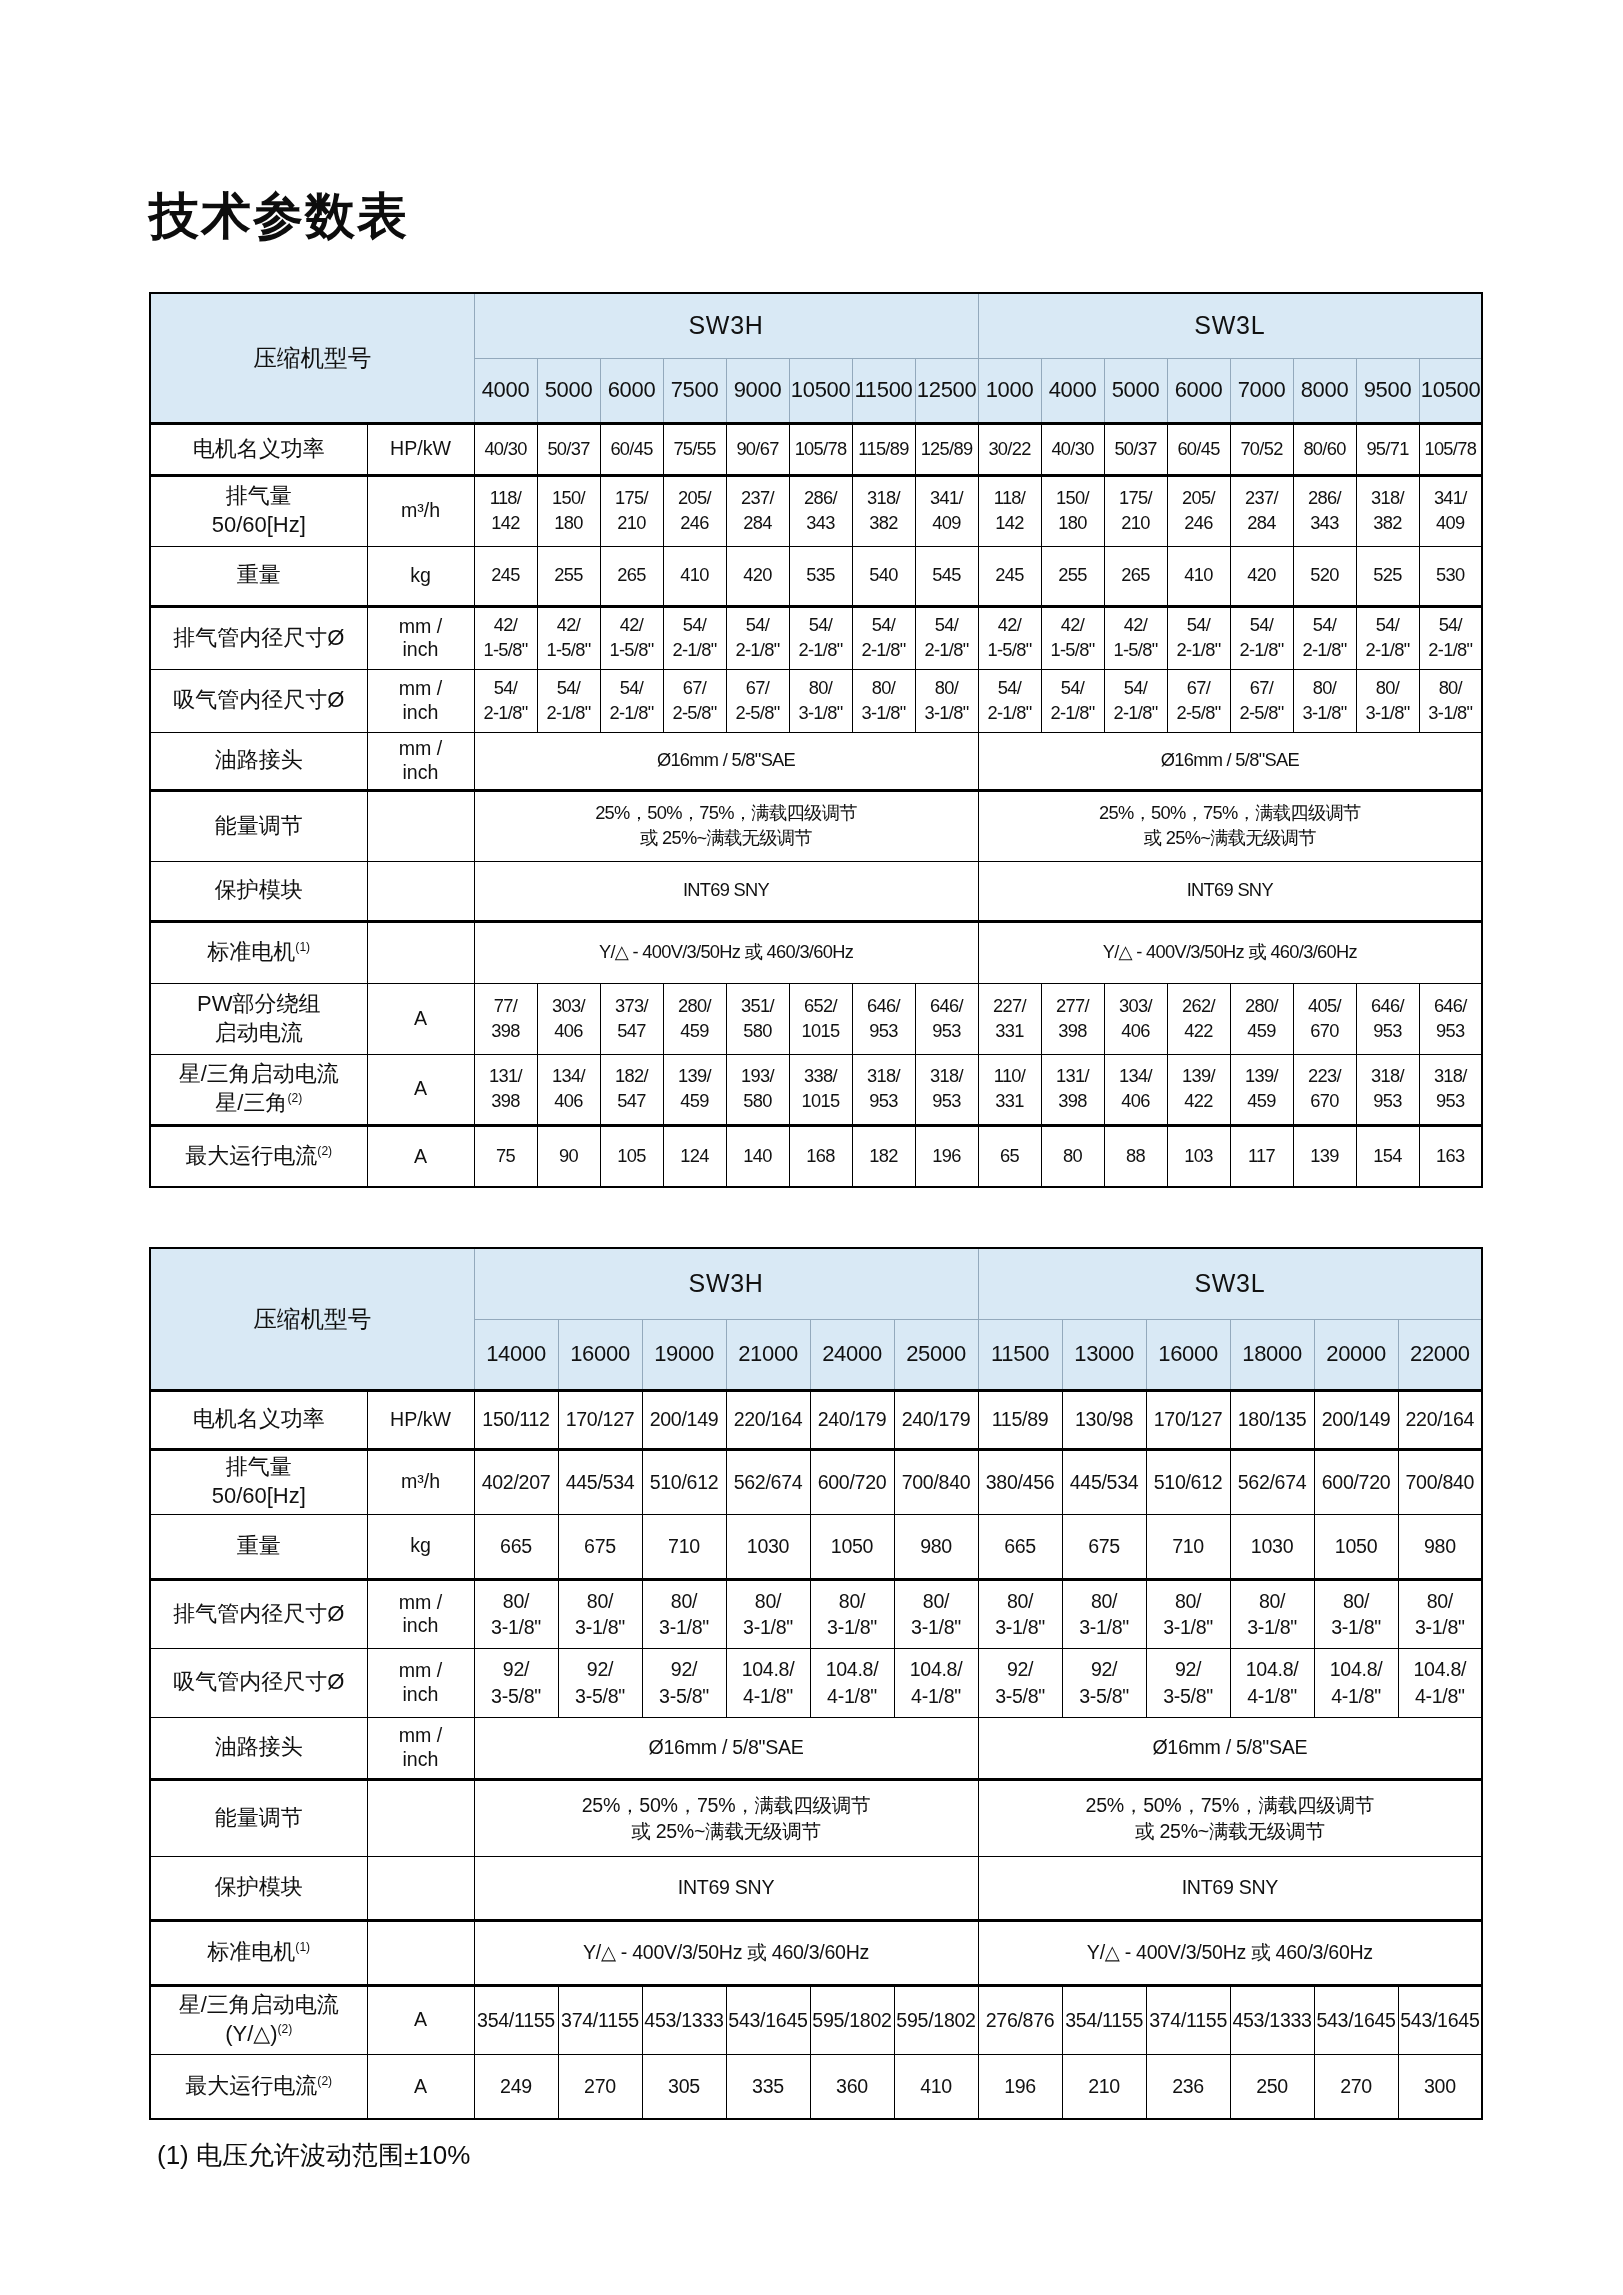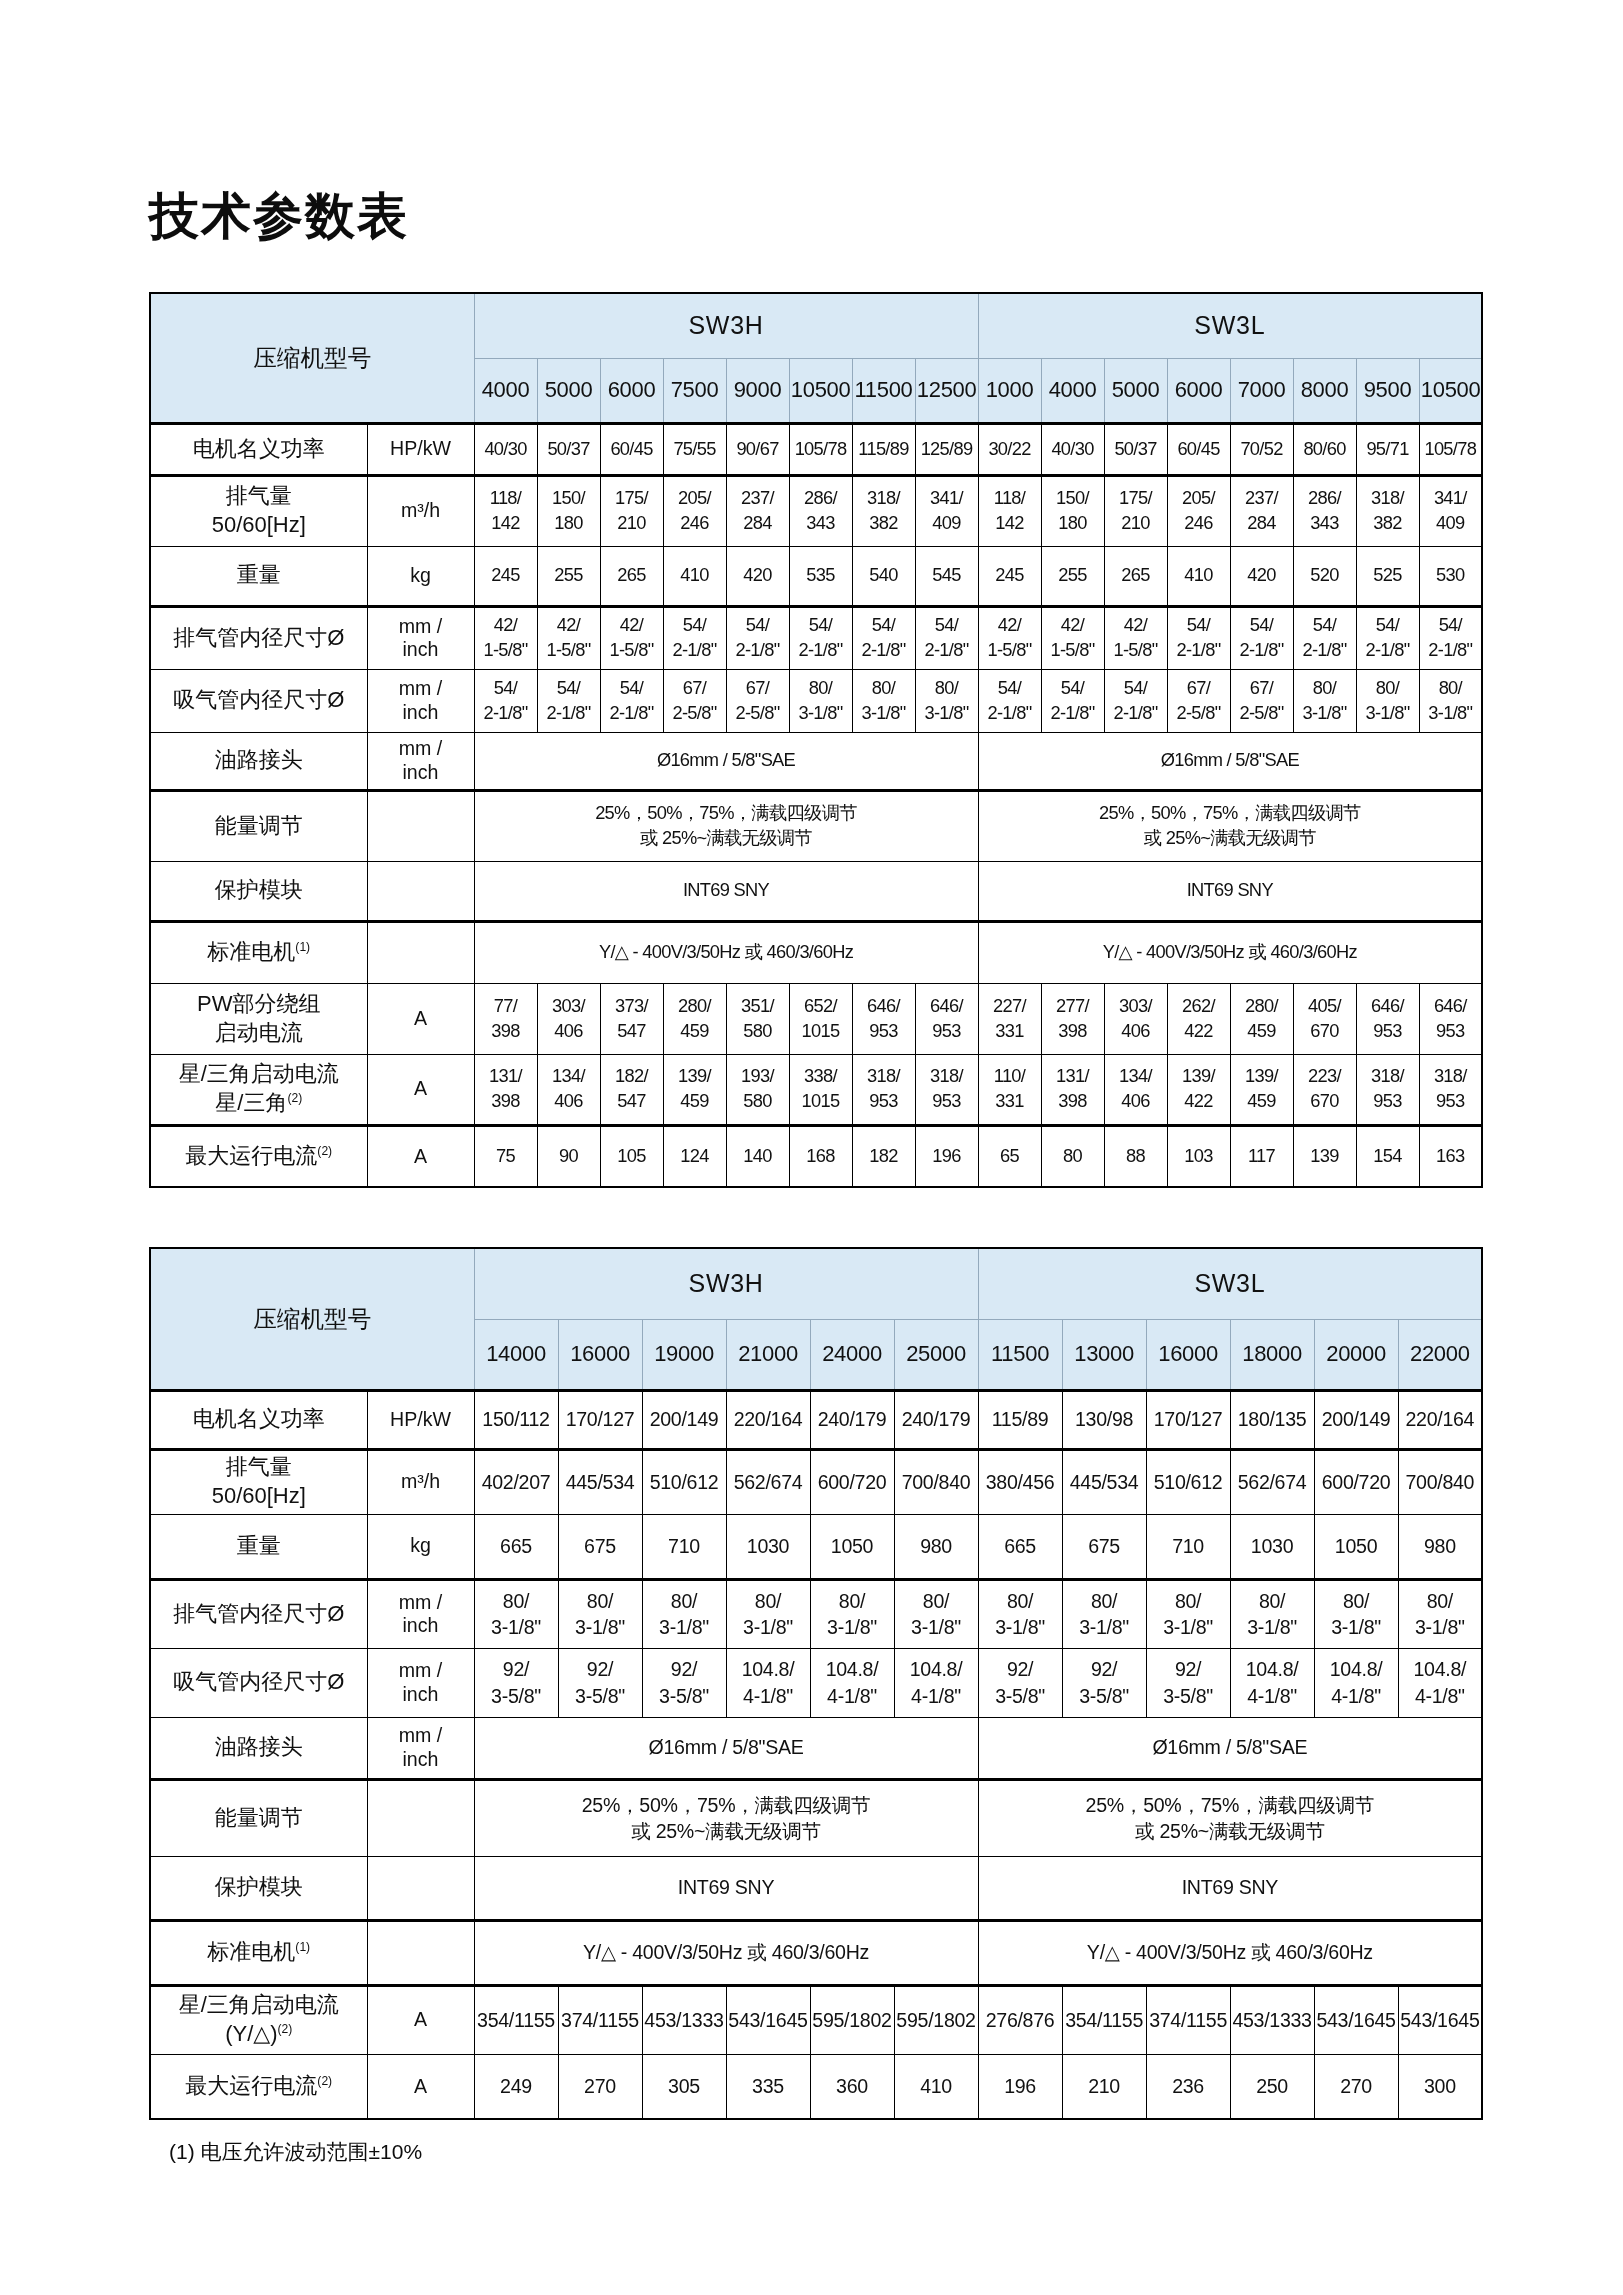--- a/index.html
+++ b/index.html
@@ -28,21 +28,21 @@
   td.group  { font-size:25px; letter-spacing:0.7px; }
   td.model  { font-size:22px; letter-spacing:-0.3px; }
   td.lbl    { font-size:22px; line-height:1.3; }
   td.unit   { font-size:19.6px; line-height:1.2; }
   #table1 td.val { font-size:18.3px; letter-spacing:-0.7px; line-height:1.35; }
   #table2 td.val { font-size:19.6px; letter-spacing:-0.3px; line-height:1.35; }
   td.vspan  { font-size:21px; letter-spacing:0; line-height:1.5; }
   .sup { font-size:0.55em; vertical-align:super; }
   .footnote {
     position:absolute; left:157px; top:2138px;
-    font-size:21px; color:#0d0d0d;margin-left:12px;
+    font-size:26px; color:#0d0d0d;
   }
 </style>
 </head>
 <body>
 
 <div class="page">
   <div class="title">技术参数表</div>
   <table id="table1" class="spec-table">
       <colgroup>
         <col style="width: 217px;">

